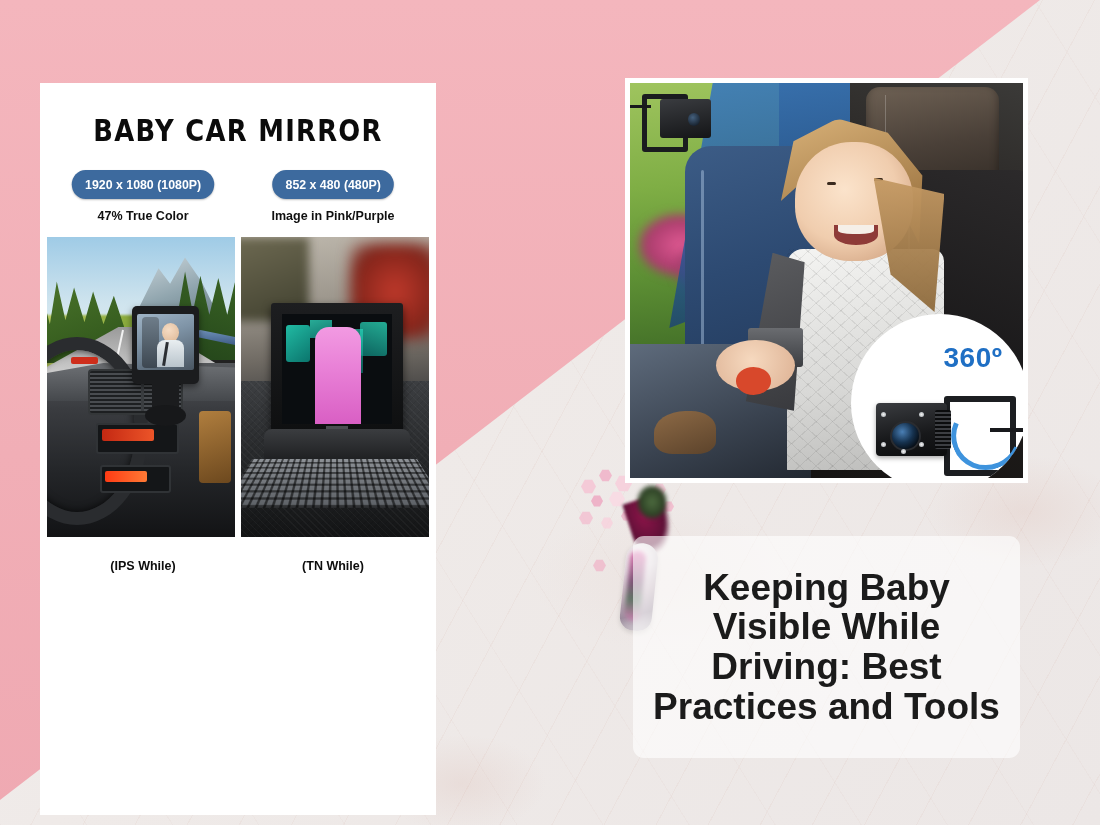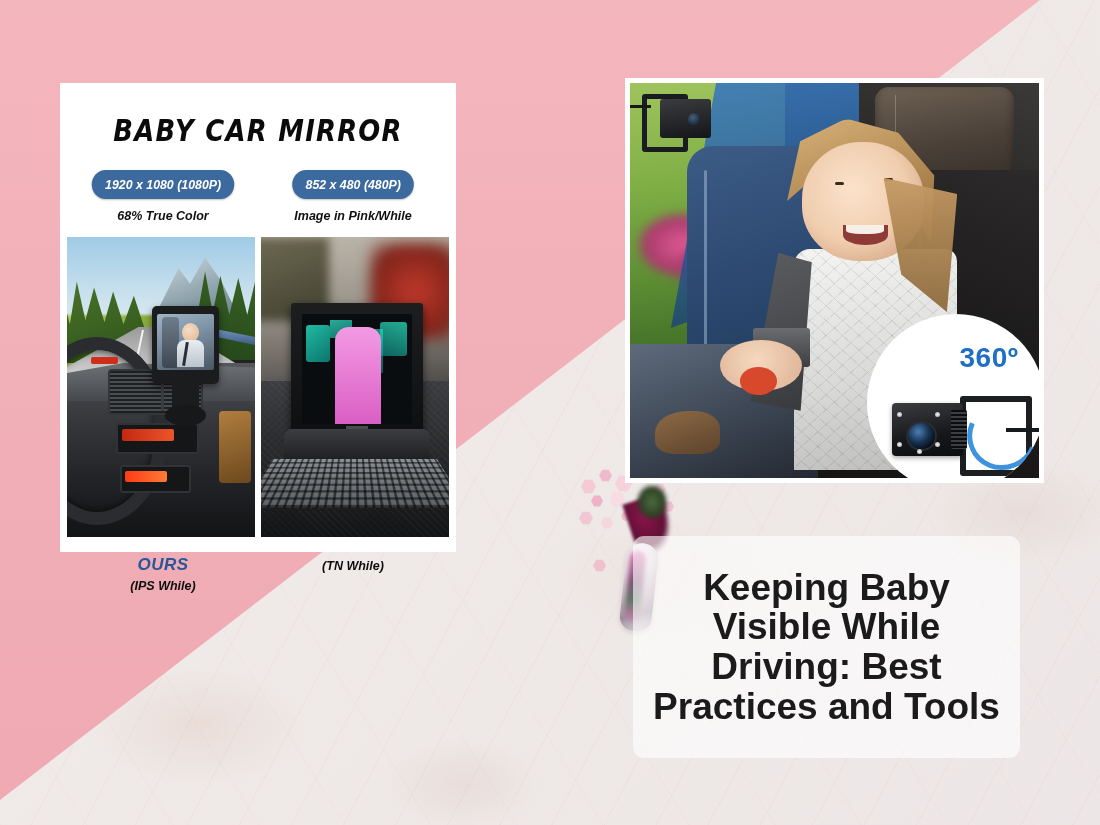--- a/index.html
+++ b/index.html
@@ -28,23 +28,22 @@
       repeating-linear-gradient(58deg, rgba(200,158,148,.06) 0 1px, transparent 1px 73px);
   }
   .bg-pink{
     position:absolute;inset:0;
     background:linear-gradient(180deg,#f4b6bd 0%,#f1aeb6 55%,#efa9b2 100%);
     clip-path:polygon(0 0, 1040px 0, 0 800px);
   }
 
   
   #left-card{
-    position:absolute;left:60px;top:83px;width:396px;height:469px;
+    position:absolute;left:40px;top:83px;width:396px;height:732px;
     background:#ffffff;
-    font-style:italic;
   }
   .lc-title{
     text-align:center;margin-top:30px;
     font-family:"DejaVu Sans", sans-serif;
     font-weight:700;font-size:30px;letter-spacing:1.5px;
     color:#0b0b0b;transform:scaleX(.86);transform-origin:center;
   }
   .lc-cols{display:flex;margin-top:22px;padding:0 8px;}
   .lc-col{flex:1;display:flex;flex-direction:column;align-items:center;}
   .pill{
@@ -185,21 +184,20 @@
     filter:blur(1.5px);transform:rotate(-18deg);}
   .spill2{position:absolute;left:62px;top:20px;width:30px;height:34px;
     background:radial-gradient(ellipse at 50% 50%,#4d6b3f,#2c3f24 60%,transparent 75%);
     filter:blur(2px);}
 
   
   #hero-photo{
     position:absolute;left:630px;top:83px;width:393px;height:395px;
     background:#1a1a1a;overflow:hidden;
     box-shadow:0 0 0 5px #ffffff;
-    padding-left:16px;
   }
   .hp-window{position:absolute;left:0;top:0;width:40%;height:100%;
     background:linear-gradient(175deg,#9fc45e 0%,#7fae45 26%,#5d8f34 48%,#3f6b26 70%,#2a4a1c 100%);}
   .hp-blossom{position:absolute;left:2%;top:33%;width:22%;height:16%;
     background:radial-gradient(ellipse at 50% 50%,#e05a93,#a83a6b 60%,transparent 75%);filter:blur(5px);}
   .hp-blossom2{position:absolute;left:12%;top:41%;width:16%;height:12%;
     background:radial-gradient(ellipse at 50% 50%,#d9709f,#9c3a68 60%,transparent 75%);filter:blur(6px);}
   .hp-glass{position:absolute;left:10%;top:0;width:46%;height:62%;
     background:linear-gradient(170deg,rgba(58,122,190,.90),rgba(36,88,150,.82) 60%,rgba(22,58,105,.8));
     clip-path:polygon(24% 0,100% 0,100% 72%,0 100%);}
@@ -309,25 +307,25 @@
   <div class="bg-marble"></div>
   <div class="bg-pink"></div>
 
   <div id="left-card">
 
     <div class="lc-title">BABY CAR MIRROR</div>
 
     <div class="lc-cols">
       <div class="lc-col">
         <div class="pill">1920 x 1080 (1080P)</div>
-        <div class="pill-sub">68% True Color</div>
+        <div class="pill-sub">47% True Color</div>
       </div>
       <div class="lc-col">
         <div class="pill">852 x 480 (480P)</div>
-        <div class="pill-sub">Image in Pink/While</div>
+        <div class="pill-sub">Image in Pink/Purple</div>
       </div>
     </div>
 
     <div class="shots">
 
       <div class="shot">
         <div class="sky"></div>
         <div class="mountain"></div>
         <div class="field"></div>
         <div class="forest-l"></div>
@@ -374,21 +372,20 @@
           </div>
         </div>
         <div class="o-tab"></div>
         <div class="o-base"></div>
         <div class="o-mat"></div>
       </div>
     </div>
 
     <div class="lc-labels">
       <div class="lc-lab">
-        <div class="lab-main">OURS</div>
         <div class="lab-sub">(IPS While)</div>
       </div>
       <div class="lc-lab">
         <div class="lab-sub">(TN While)</div>
       </div>
     </div>
   </div>
 
   <div id="confetti">
     <div class="hex" style="left:6px;top:14px;width:15px;height:15px;background:#f5c4d3;opacity:.85;"></div>

